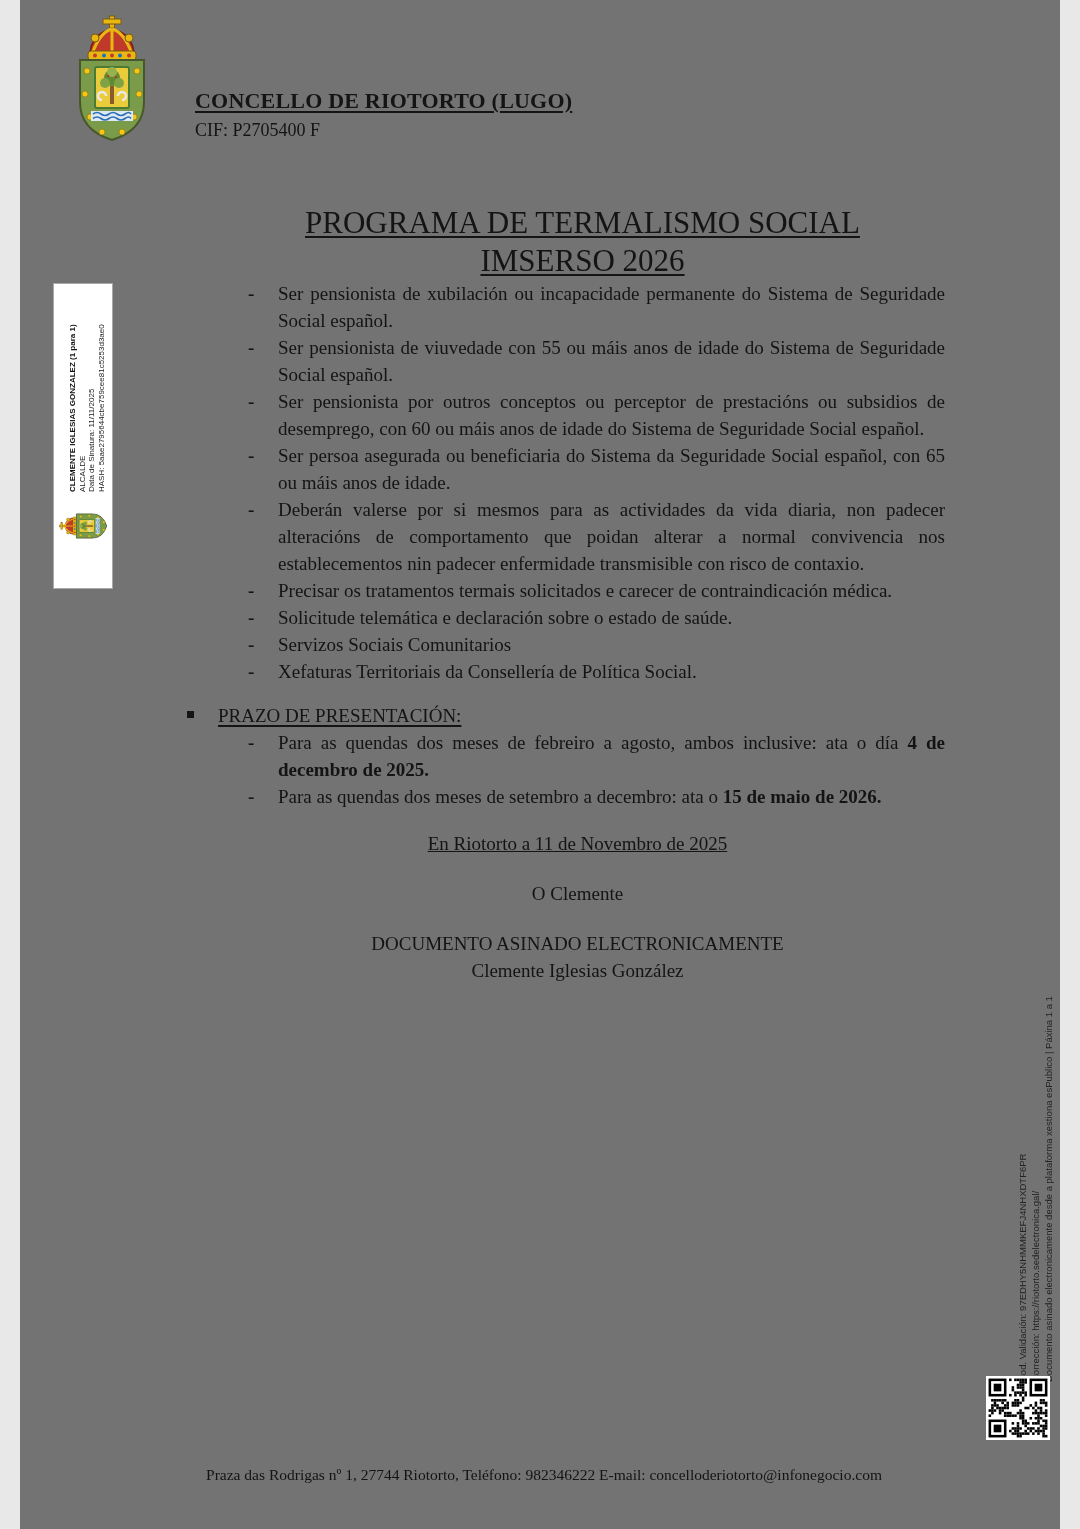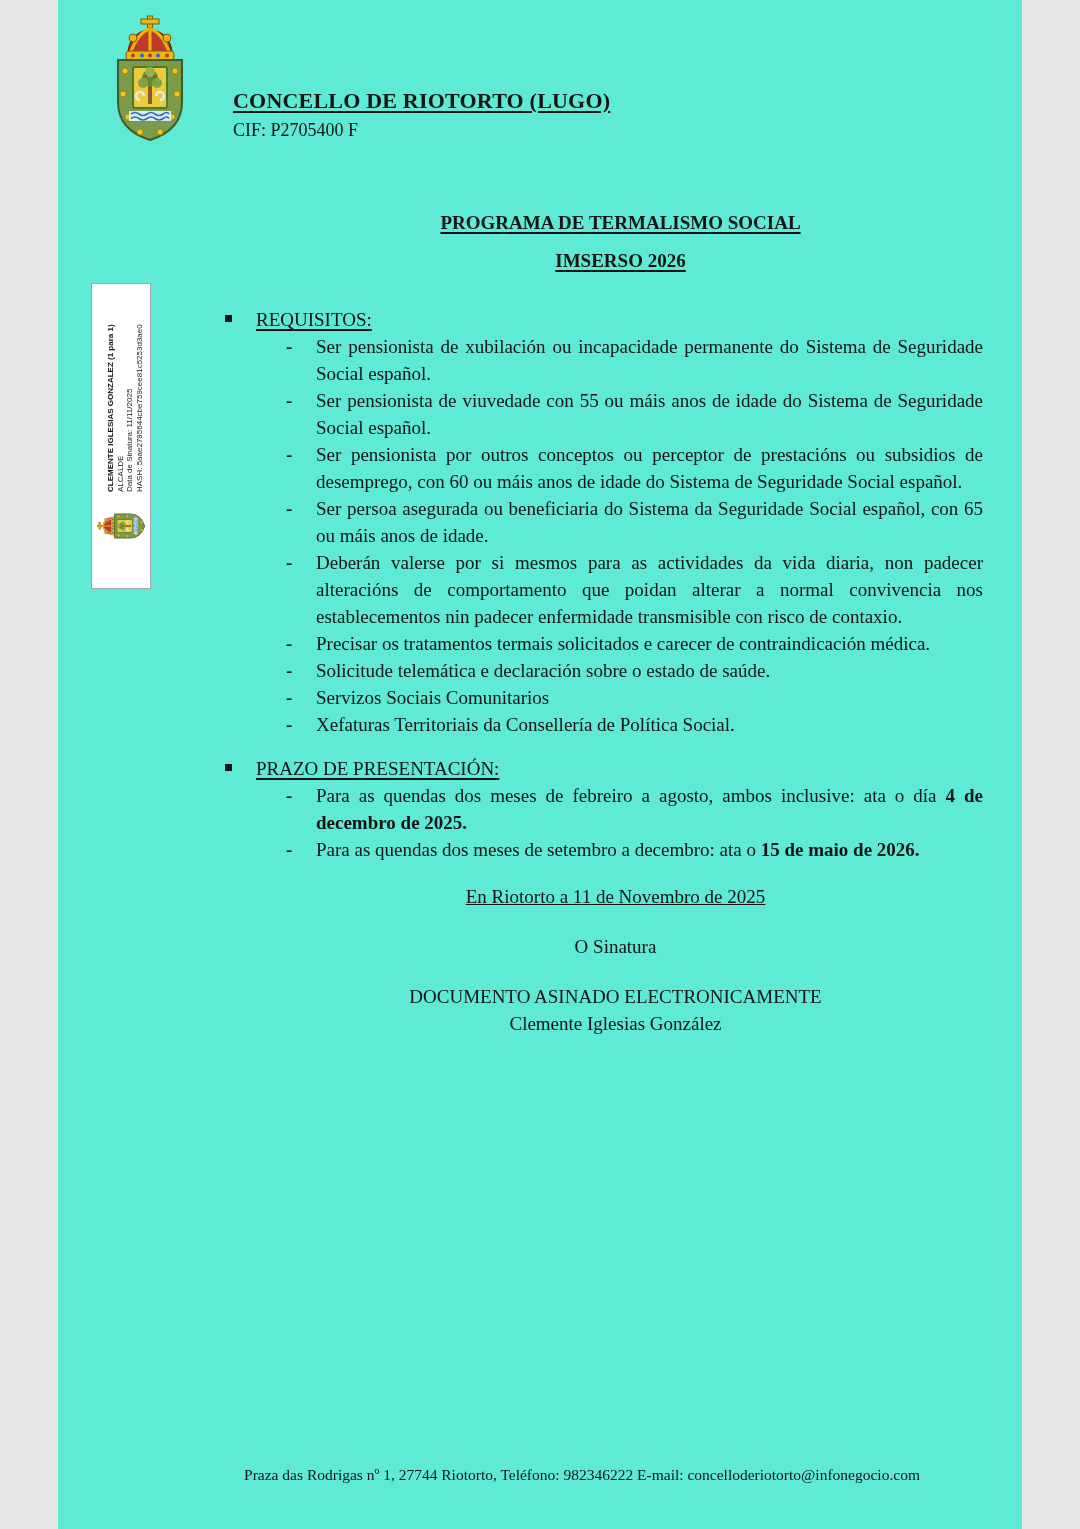--- a/index.html
+++ b/index.html
@@ -1,18 +1,18 @@
 <!DOCTYPE html>
 <html><head>
 <meta charset="utf-8">
 <style>
   html,body { margin:0; padding:0; background:#e8e8e8; }
   .page {
-    position:relative; width:964px; height:1529px; margin:0 auto;
-    background:#5eead4; overflow:hidden;
+    position:relative; width:1040px; height:1529px; margin:0 auto;
+    background:#737373; overflow:hidden;
     font-family:"Liberation Serif", serif; color:#141414;
   }
 
   
   .coa-header { position:absolute; left:42px; top:14px; }
   .org-block { position:absolute; left:175px; top:88px; }
   .org-name {
     font-size:22px; font-weight:bold; letter-spacing:.2px;
     text-decoration:underline; text-decoration-thickness:2px; text-underline-offset:3px;
   }
@@ -28,21 +28,21 @@
     transform:rotate(-90deg); transform-origin:0 0;
     font-family:"Liberation Sans", sans-serif; font-size:8px; line-height:9.5px; color:#222;
     white-space:nowrap;
   }
   .sig-rot .b { font-weight:bold; color:#111; }
   .sig-coa { position:absolute; left:11px; top:217px; transform:rotate(-90deg); }
 
   
   .content { position:absolute; left:165px; top:204px; width:760px; font-size:19px; line-height:27px; }
   .doc-title {
-    text-align:center; padding-left:35px; font-size:19px; font-weight:bold; line-height:38px;
+    text-align:center; padding-left:35px; font-size:31px; font-weight:normal; line-height:38px;
   }
   .doc-title .u, .sec-title.u {
     text-decoration:underline; text-decoration-thickness:2px; text-underline-offset:3px;
   }
   .sec { position:relative; padding-left:33px; margin-top:17px; }
   .sec.first { margin-top:26px; }
   .sq {
     position:absolute; left:2px; top:9px; width:7px; height:7px; background:#141414; display:block;
   }
   .sec-title { font-size:19px; }
@@ -144,24 +144,20 @@
       <use href="#coa"></use>
     </svg>
   </div>
 
   <div class="content">
     <div class="doc-title">
       <div><span class="u">PROGRAMA DE TERMALISMO SOCIAL</span></div>
       <div><span class="u">IMSERSO 2026</span></div>
     </div>
 
-    <div class="sec first">
-      <span class="sq"></span>
-      <span class="sec-title u">REQUISITOS:</span>
-    </div>
     <div class="list">
         <div class="item"><span class="dash">-</span><span>Ser pensionista de xubilación ou incapacidade permanente do Sistema de Seguridade Social español.</span></div>
         <div class="item"><span class="dash">-</span><span>Ser pensionista de viuvedade con 55 ou máis anos de idade do Sistema de Seguridade Social español.</span></div>
         <div class="item"><span class="dash">-</span><span>Ser pensionista por outros conceptos ou perceptor de prestacións ou subsidios de desemprego, con 60 ou máis anos de idade do Sistema de Seguridade Social español.</span></div>
         <div class="item"><span class="dash">-</span><span>Ser persoa asegurada ou beneficiaria do Sistema da Seguridade Social español, con 65 ou máis anos de idade.</span></div>
         <div class="item"><span class="dash">-</span><span>Deberán valerse por si mesmos para as actividades da vida diaria, non padecer alteracións de comportamento que poidan alterar a normal convivencia nos establecementos nin padecer enfermidade transmisible con risco de contaxio.</span></div>
         <div class="item"><span class="dash">-</span><span>Precisar os tratamentos termais solicitados e carecer de contraindicación médica.</span></div>
       </div>
 
     <div class="list">
@@ -178,21 +174,21 @@
       <span class="sec-title u">PRAZO DE PRESENTACIÓN:</span>
     </div>
     <div class="list">
         <div class="item"><span class="dash">-</span><span>Para as quendas dos meses de febreiro a agosto, ambos inclusive: ata o día <b>4 de decembro de 2025.</b></span></div>
         <div class="item"><span class="dash">-</span><span>Para as quendas dos meses de setembro a decembro: ata o <b>15 de maio de 2026.</b></span></div>
       </div>
 
 
     <div class="center-line mt16">En Riotorto a 11 de Novembro de 2025</div>
 
-    <div class="center-line mt23">O Sinatura</div>
+    <div class="center-line mt23">O Clemente</div>
     <div class="center-line mt23">DOCUMENTO ASINADO ELECTRONICAMENTE</div>
 
     <div class="center-line">Clemente Iglesias González</div>
   </div>
 
   <div class="validation-rot">
     <div>Cod. Validación: 97EDHY5NHMMKEFJ4NHXDTF6PR</div>
     <div>Corrección: https://riotorto.sedelectronica.gal/</div>
     <div>Documento asinado electronicamente desde a plataforma xestiona esPublico | Páxina 1 a 1</div>
   </div>

